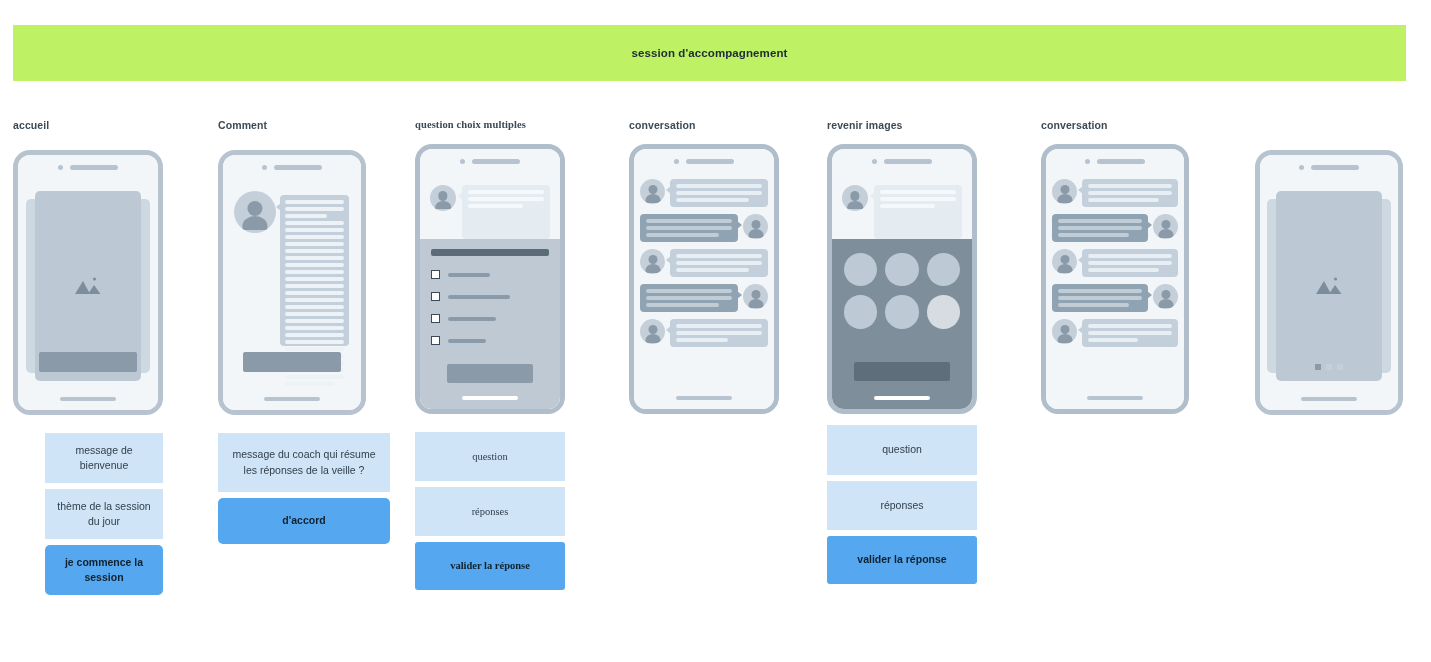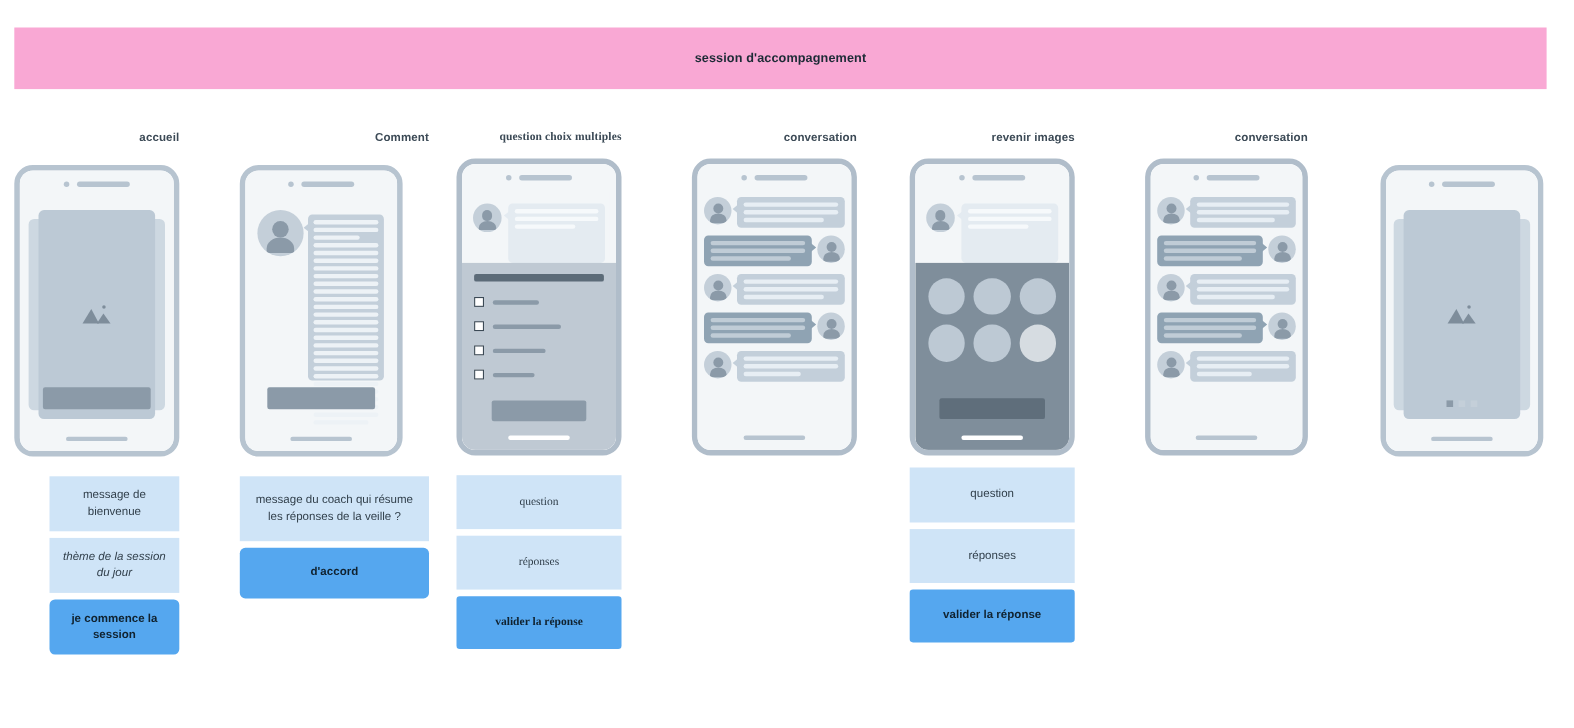--- a/index.html
+++ b/index.html
@@ -15,21 +15,21 @@
     position: relative;
     width: 1431px; height: 662px;
     background: #ffffff;
   }
 
   
   .header-banner {
     position: absolute;
     left: 13px; top: 25px;
     width: 1393px; height: 56px;
-    background: #f9a8d4;
+    background: #bef264;
     display: flex;
     align-items: center;
     justify-content: center;
   }
   .header-title {
     font-size: 11.5px;
     font-weight: bold;
     color: #1d2b36;
     letter-spacing: 0.1px;
   }
@@ -41,21 +41,21 @@
     width: 1431px; height: 530px;
   }
   .col {
     position: absolute;
     top: 0;
   }
   .col-title {
     font-size: 10.5px;
     font-weight: bold;
     color: #3c4a56;
-    text-align: right;
+    text-align: left;
     letter-spacing: 0.1px;
     height: 14px;
     line-height: 14px;
   }
 
   
   .phone {
     position: relative;
     background: #ffffff;
     border: 5px solid #b7c4d0;
@@ -381,21 +381,21 @@
                 <path d="M15 19 L21 10 L27.5 19 Z" fill="#7e8d9b"></path>
               </svg>
             </div>
           </div>
           <div class="cta-bar"></div>
           <div class="home-bar"></div>
         </div>
       </div>
       <div class="notes" style="position:relative; margin-top:18px;padding-left:32px;">
         <div class="note info" style="height:50px;">message de bienvenue</div>
-        <div class="note info" style="height:50px;font-style:italic;">thème de la session du jour</div>
+        <div class="note info" style="height:50px;">thème de la session du jour</div>
         <div class="note primary" style="height:50px;">je commence la session</div>
       </div>
     </div>
 
     <div class="col" style="left:218px; width:172px;">
       <div class="col-title">Comment</div>
       <div class="phone" style="margin-top:18px; width:148px; height:265px;">
         <div class="phone-screen">
           <div class="phone-topbar">
             <span class="cam-dot"></span>

